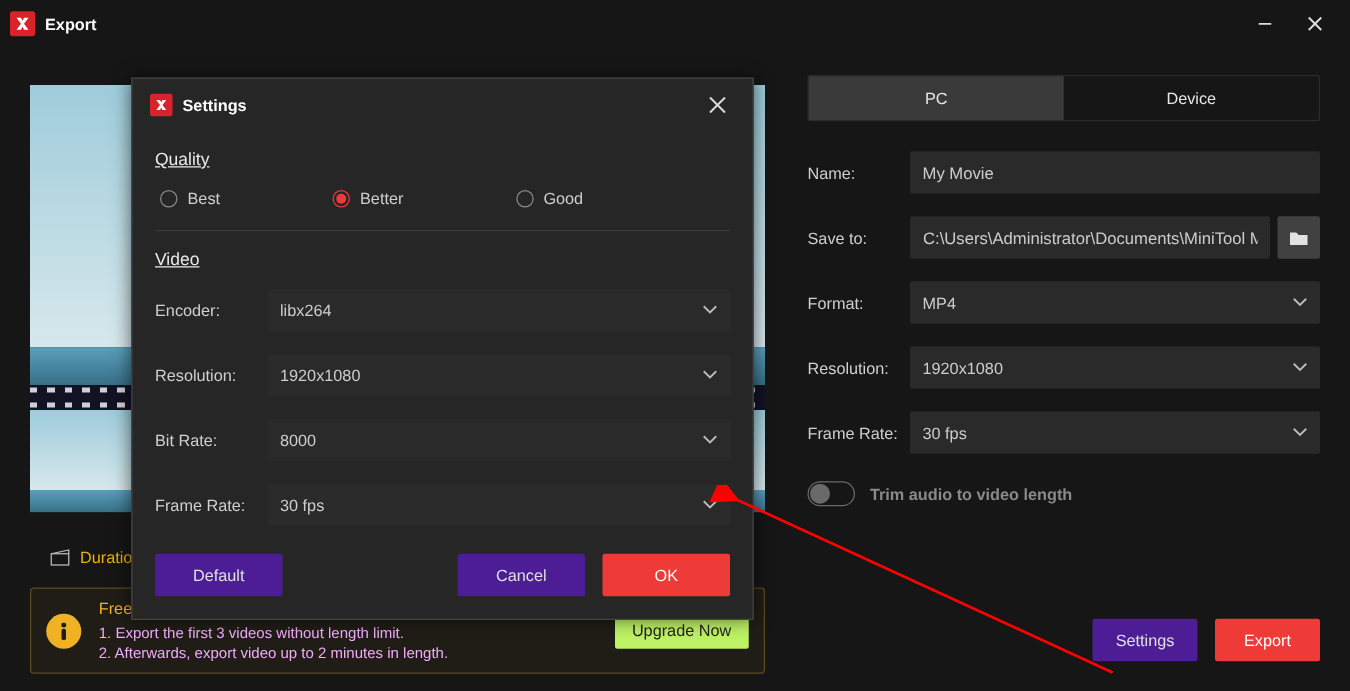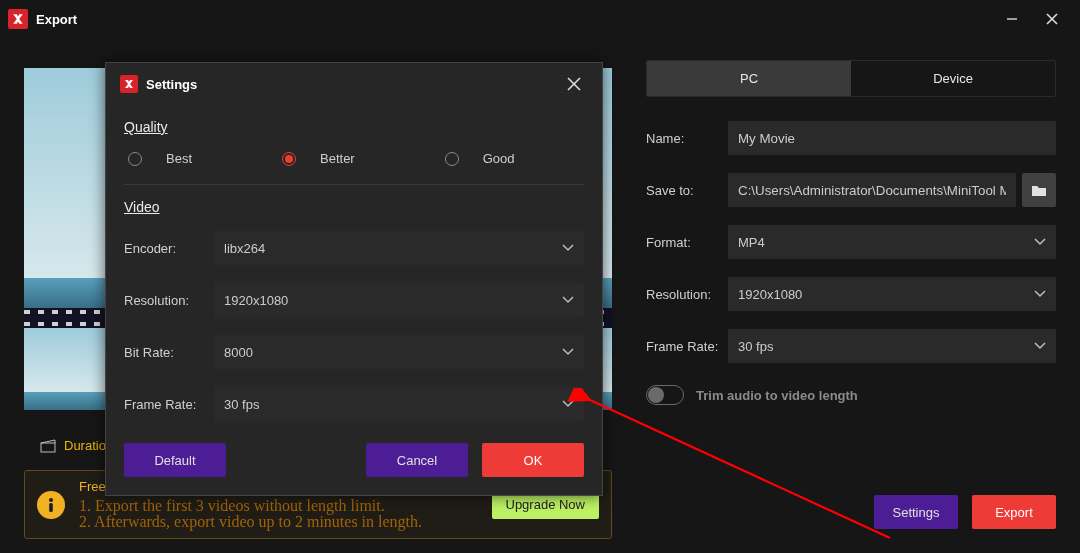--- a/index.html
+++ b/index.html
@@ -47,35 +47,35 @@
 
   .bottom-right-btns{ position:absolute; right:24px; bottom:24px; display:flex; gap:14px;}
   .btn { min-width:84px; height:34px; display:flex; align-items:center; justify-content:center; border-radius:2px; cursor:pointer; padding:0 18px;}
   .btn-grey{ background:#4c1d95; color:#e0e0e0;}
   .btn-red{ background:#ef3b37; color:#fff;}
 
   
   .limit-banner{ position:absolute; left:24px; bottom:14px; width:588px; border:1px solid #5d4b1d; border-radius:3px; background: rgba(93,75,29,0.15); display:flex; align-items:center; padding:8px 12px;}
   .limit-icon{ width:28px;height:28px;border-radius:50%; background:#f0b224; display:flex;align-items:center;justify-content:center; margin-right:14px;}
   .limit-text .heading{ color:#f2b12b; margin-bottom:4px;}
-  .limit-text .line{ color:#a16207; font-size:16px; line-height:16px;font-family:Liberation Serif, serif;}
+  .limit-text .line{ color:#f0abfc; font-size:12px; line-height:16px;}
   .upgrade-btn{ margin-left:auto; background:#bef264; color:#222; padding:7px 14px; border-radius:2px; font-size:13px;}
 
   
   .overlay{ position:absolute; left:0; right:0; top:0; bottom:0;}
   .modal{ position:absolute; left:105px; top:24px; width:498px; background:#262626; border:1px solid #444; box-shadow:0 0 14px rgba(0,0,0,.6);}
   .modal-title{ height:42px; display:flex; align-items:center; padding:0 14px; color:#fff; font-weight:bold;}
   .modal-title .app-icon{ width:18px;height:18px; background:#d8232a; border-radius:2px; margin-right:8px; display:flex;align-items:center;justify-content:center;}
   .modal-title .app-icon svg{width:10px;height:10px;}
   .modal-title .close{ margin-left:auto; width:28px;height:28px; display:flex;align-items:center;justify-content:center; cursor:pointer;}
 
   .modal-body{ padding:8px 18px 18px 18px;}
   .section-title{ color:#eaeaea; margin:6px 0 16px 0; font-size:14px;text-decoration:underline;}
   .radio-row{ display:flex; gap:90px; padding-left:4px; margin-bottom:18px;}
-  .radio-opt{ display:flex; align-items:center; gap:24px; cursor:pointer;}
+  .radio-opt{ display:flex; align-items:center; gap:8px; cursor:pointer;}
   .radio-circle{ width:14px; height:14px; border-radius:50%; border:1.5px solid #8a8a8a; display:flex; align-items:center; justify-content:center;}
   .radio-opt.selected .radio-circle{ border-color:#ef3b37;}
   .radio-opt.selected .radio-circle::after{ content:""; width:8px; height:8px; background:#ef3b37; border-radius:50%;}
   .divider{ height:1px; background:#3a3a3a; margin:4px 0 14px 0;}
 
   .modal .field-row .label{ width:90px; font-size:13px;}
   .modal-buttons{ display:flex; gap:14px; margin-top:22px;}
   .modal-buttons .btn{ flex:1; max-width:102px; height:34px;}
   .modal-buttons .spacer-flex{flex:1;}
 

